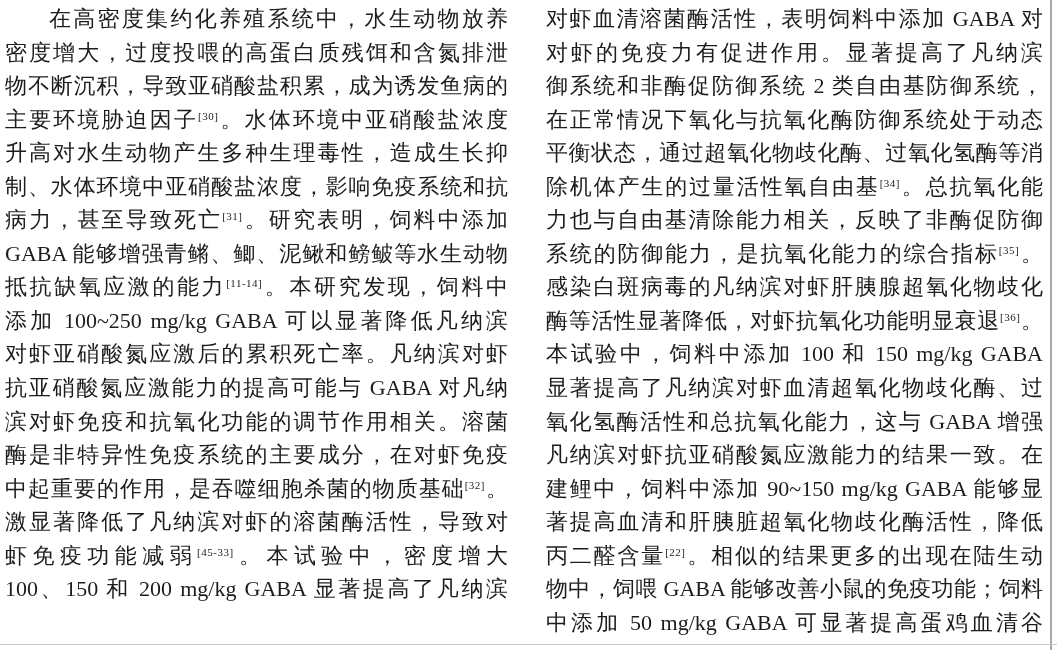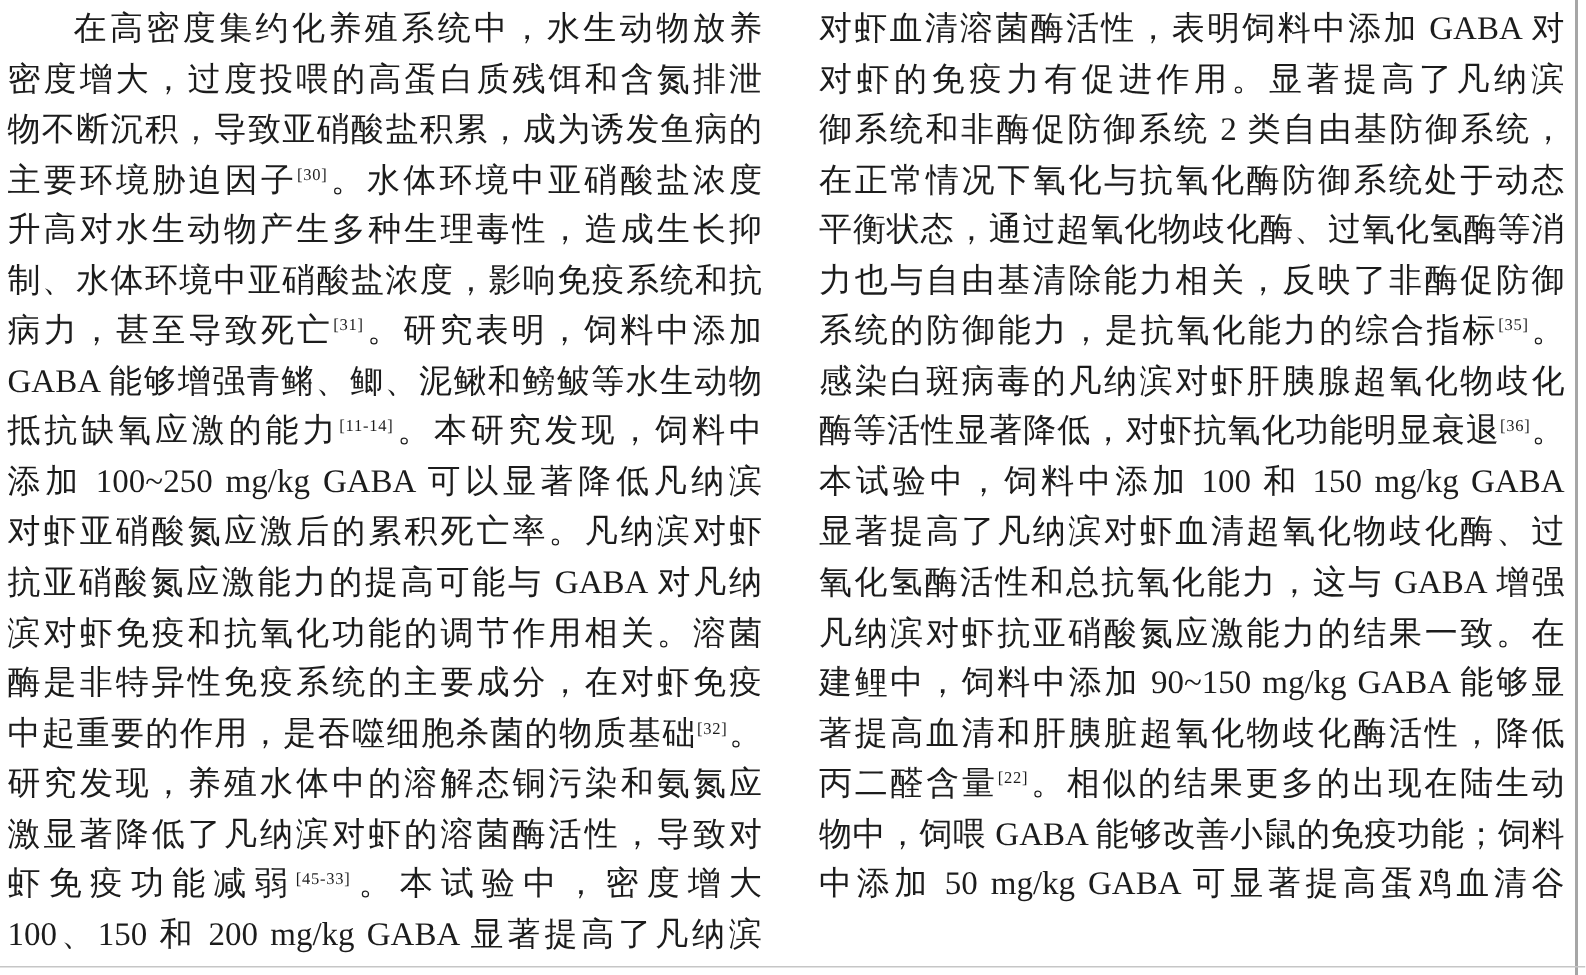--- a/index.html
+++ b/index.html
@@ -68,31 +68,31 @@
       <div class="line"><span>制、水体环境中亚硝酸盐浓度，影响免疫系统和抗</span></div>
       <div class="line"><span>病力，甚至导致死亡</span><sup class="ref">[31]</sup><span>。研究表明，饲料中添加</span></div>
       <div class="line"><span>GABA 能够增强青鳉、鲫、泥鳅和鳑鲏等水生动物</span></div>
       <div class="line"><span>抵抗缺氧应激的能力</span><sup class="ref">[11-14]</sup><span>。本研究发现，饲料中</span></div>
       <div class="line"><span>添加 100~250 mg/kg GABA 可以显著降低凡纳滨</span></div>
       <div class="line"><span>对虾亚硝酸氮应激后的累积死亡率。凡纳滨对虾</span></div>
       <div class="line"><span>抗亚硝酸氮应激能力的提高可能与 GABA 对凡纳</span></div>
       <div class="line"><span>滨对虾免疫和抗氧化功能的调节作用相关。溶菌</span></div>
       <div class="line"><span>酶是非特异性免疫系统的主要成分，在对虾免疫</span></div>
       <div class="line"><span>中起重要的作用，是吞噬细胞杀菌的物质基础</span><sup class="ref">[32]</sup><span>。</span></div>
-      <div class="line"><span>研究发现，养殖水体中的溶解态铜污染和氨氮应</span></div>
       <div class="line"><span>激显著降低了凡纳滨对虾的溶菌酶活性，导致对</span></div>
       <div class="line"><span>虾免疫功能减弱</span><sup class="ref">[45-33]</sup><span>。本试验中，密度增大</span></div>
       <div class="line"><span>100、150 和 200 mg/kg GABA 显著提高了凡纳滨</span></div>
     </div>
   <div class="col col-right">
       <div class="line"><span>对虾血清溶菌酶活性，表明饲料中添加 GABA 对</span></div>
       <div class="line"><span>对虾的免疫力有促进作用。显著提高了凡纳滨</span></div>
       <div class="line"><span>御系统和非酶促防御系统 2 类自由基防御系统，</span></div>
       <div class="line"><span>在正常情况下氧化与抗氧化酶防御系统处于动态</span></div>
       <div class="line"><span>平衡状态，通过超氧化物歧化酶、过氧化氢酶等消</span></div>
+      <div class="line"><span>除机体产生的过量活性氧自由基</span><sup class="ref">[34]</sup><span>。总抗氧化能</span></div>
       <div class="line"><span>力也与自由基清除能力相关，反映了非酶促防御</span></div>
       <div class="line"><span>系统的防御能力，是抗氧化能力的综合指标</span><sup class="ref">[35]</sup><span>。</span></div>
       <div class="line"><span>感染白斑病毒的凡纳滨对虾肝胰腺超氧化物歧化</span></div>
       <div class="line"><span>酶等活性显著降低，对虾抗氧化功能明显衰退</span><sup class="ref">[36]</sup><span>。</span></div>
       <div class="line"><span>本试验中，饲料中添加 100 和 150 mg/kg GABA</span></div>
       <div class="line"><span>显著提高了凡纳滨对虾血清超氧化物歧化酶、过</span></div>
       <div class="line"><span>氧化氢酶活性和总抗氧化能力，这与 GABA 增强</span></div>
       <div class="line"><span>凡纳滨对虾抗亚硝酸氮应激能力的结果一致。在</span></div>
       <div class="line"><span>建鲤中，饲料中添加 90~150 mg/kg GABA 能够显</span></div>
       <div class="line"><span>著提高血清和肝胰脏超氧化物歧化酶活性，降低</span></div>

